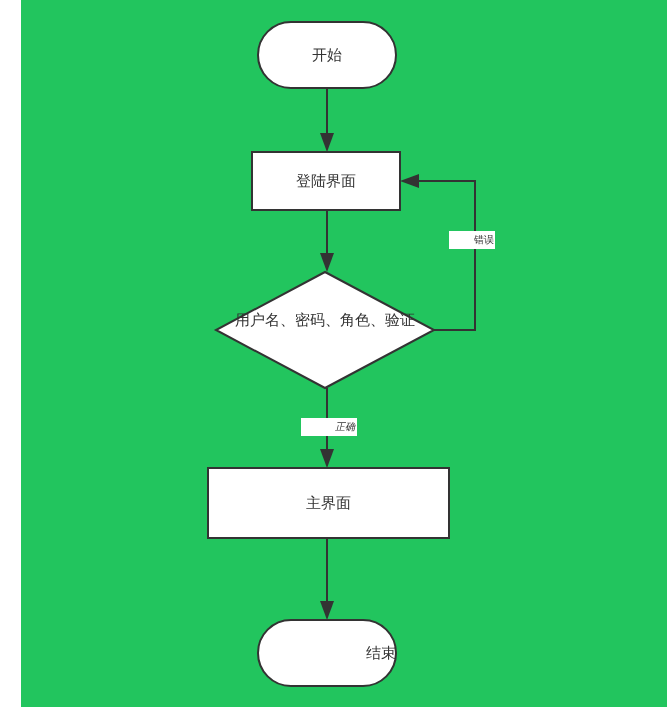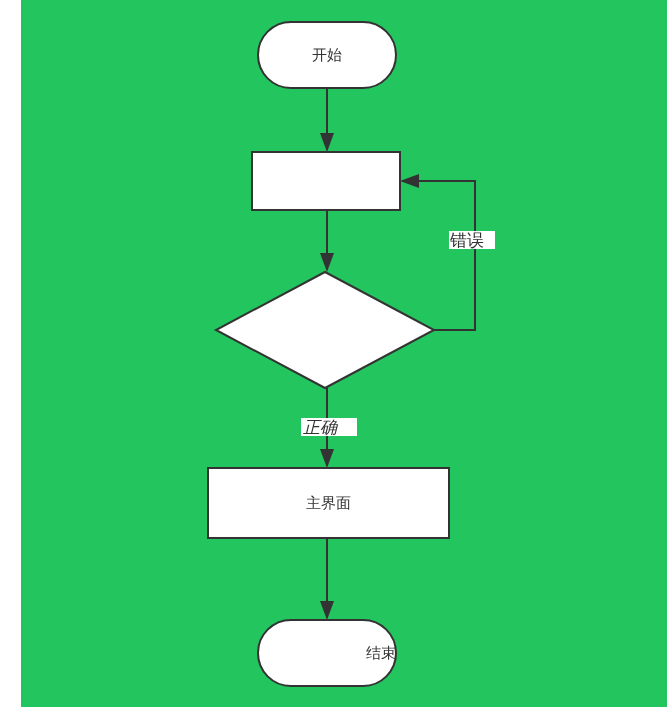--- a/index.html
+++ b/index.html
@@ -45,23 +45,23 @@
     position: absolute;
     text-align: center;
     color: #333333;
     font-size: 15px;
     line-height: 22px;
     white-space: nowrap;
     pointer-events: none;
   }
   .edge-label {
     position: absolute;
-    text-align: left;
+    text-align: right;
     color: #333333;
-    font-size: 17px;
+    font-size: 10px;
     line-height: 18px;
     white-space: nowrap;
     background: #ffffff;
     pointer-events: none;
   }
   .label-start   { left: 237px; top: 44px;  width: 138px; }
   .label-login   { left: 231px; top: 170px; width: 148px; }
   .label-decision{ left: 185px; top: 309px; width: 238px; line-height: 23px; white-space: normal; }
   .label-main    { left: 187px; top: 492px; width: 241px; }
   .label-end     { left: 237px; top: 642px; width: 138px; text-align: right; }
@@ -105,19 +105,21 @@
     <rect class="node-shape" x="231" y="152" width="148" height="58"></rect>
 
     <polygon class="node-shape" points="304,272 413,330 304,388 195,330"></polygon>
 
     <rect class="node-shape" x="187" y="468" width="241" height="70"></rect>
 
     <rect class="node-shape" x="237" y="620" width="138" height="66" rx="33" ry="33"></rect>
   </svg>
 
   <div class="node-label label-start">开始</div>
+  <div class="node-label label-login">登陆界面</div>
+  <div class="node-label label-decision">用户名、密码、角色、验证</div>
   <div class="node-label label-main">主界面</div>
   <div class="node-label label-end">结束</div>
 
   <div class="edge-label label-error">错误</div>
   <div class="edge-label label-correct">正确</div>
 
 </div>
 
 </body></html>

